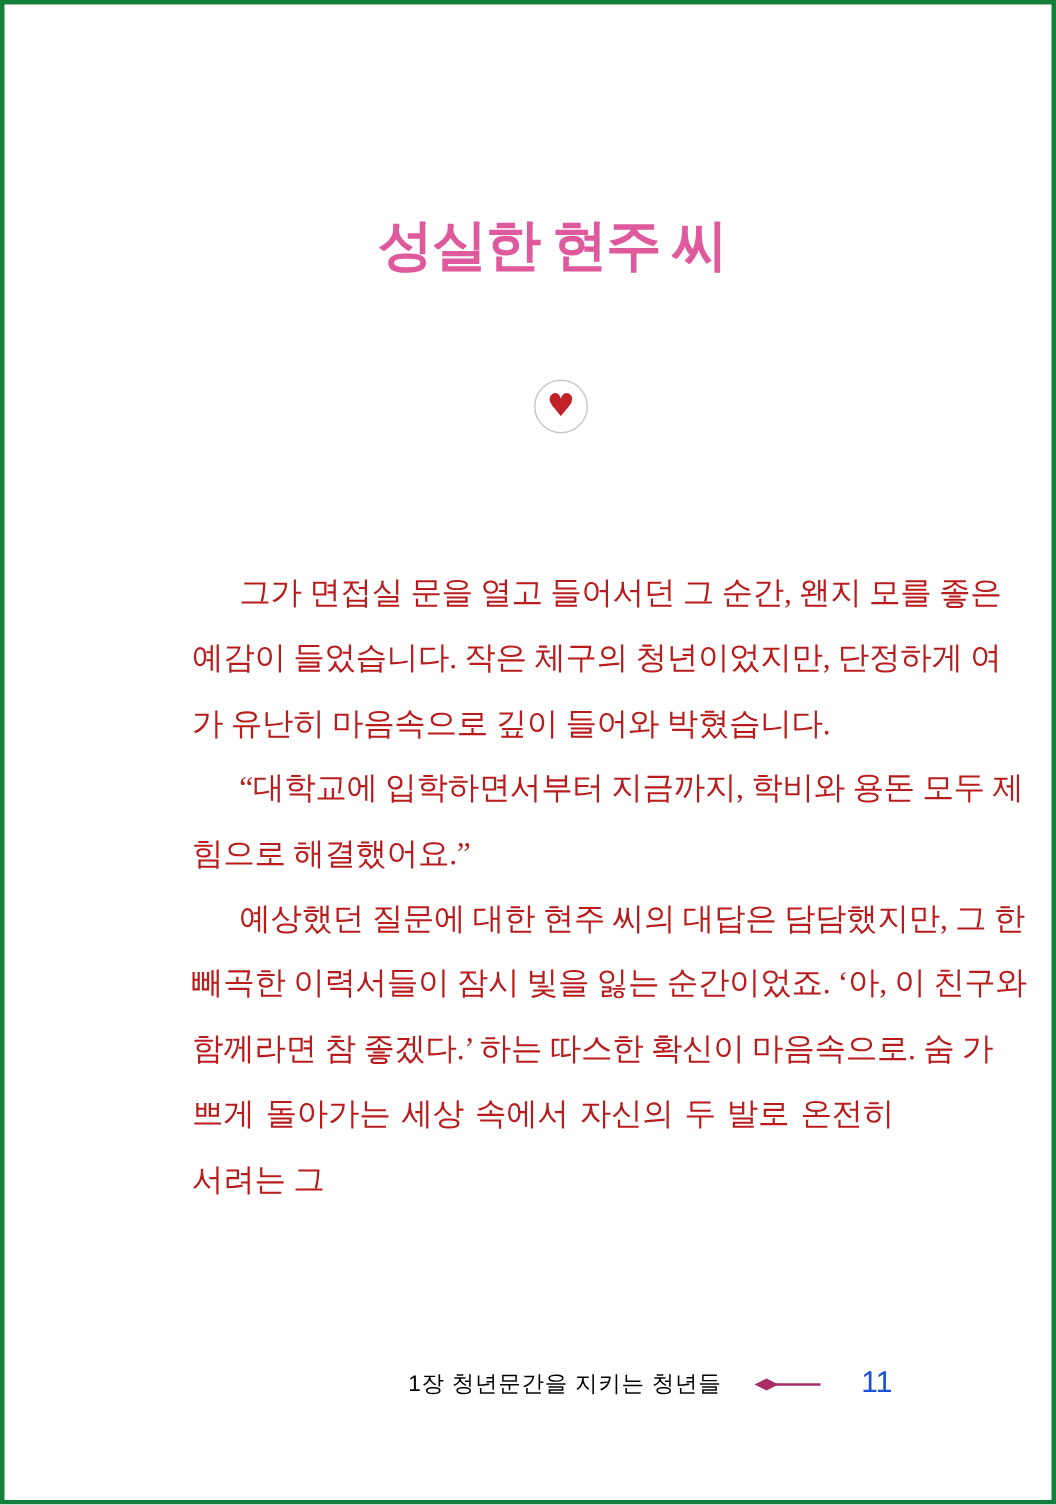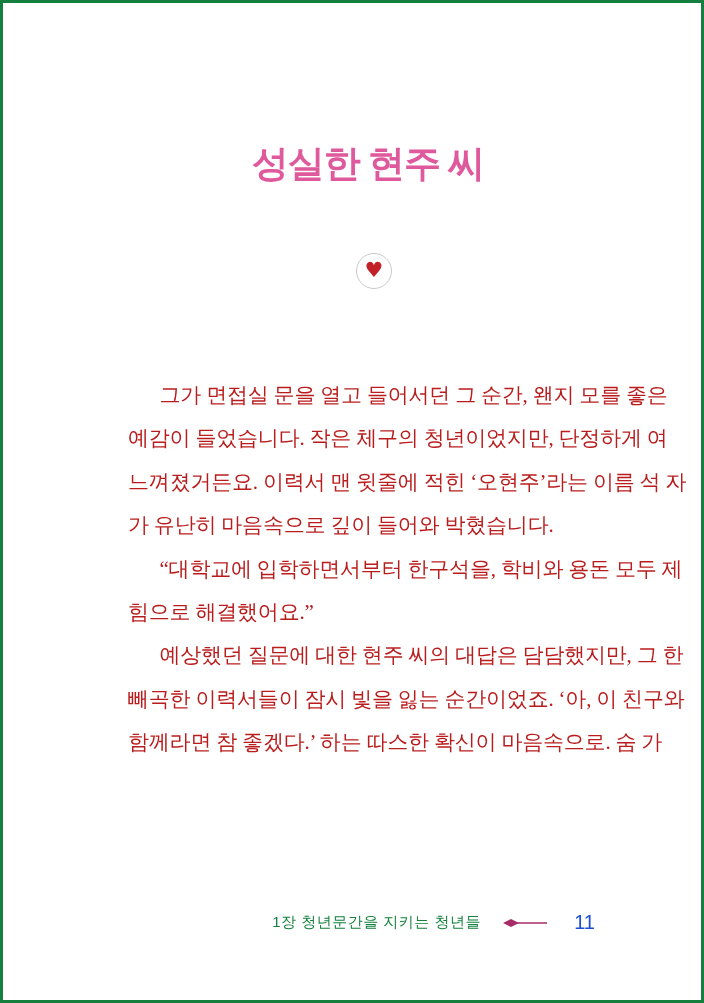--- a/index.html
+++ b/index.html
@@ -64,21 +64,21 @@
   .line.para-end{ text-align-last:left; white-space:normal; }
   .footer{
     position:absolute;
     top:908px;right:106px;
     display:flex;align-items:center;
     gap:22px;
   }
   .footer-chapter{
     font-family:"Liberation Sans","DejaVu Sans",sans-serif;
     font-size:15px;
-    color:#15803d;
+    color:#000000;
     letter-spacing:0.5px;
   }
   .arrow-icon{ display:block; }
   .page-number{
     font-family:"Liberation Sans","DejaVu Sans",sans-serif;
     font-size:20px;
     color:#1d4ed8;
     min-width:24px;
     text-align:right;
   }
@@ -96,35 +96,35 @@
     </div>
   </div>
 
   <div class="body-text">
 
       <div class="line indent">그가 면접실 문을 열고 들어서던 그 순간, 왠지 모를 좋은</div>
 
       <div class="line">예감이 들었습니다. 작은 체구의 청년이었지만, 단정하게 여</div>
 
 
-      <div class="line">느껴졌거든요. 이력서 맨 윗줄에 적힌 ‘오현주’라는 이름 석 자</div>
 
       <div class="line para-end">가 유난히 마음속으로 깊이 들어와 박혔습니다.</div>
 
-      <div class="line indent">“대학교에 입학하면서부터 한구석을, 학비와 용돈 모두 제</div>
+      <div class="line indent">“대학교에 입학하면서부터 지금까지, 학비와 용돈 모두 제</div>
 
       <div class="line para-end">힘으로 해결했어요.”</div>
 
       <div class="line indent">예상했던 질문에 대한 현주 씨의 대답은 담담했지만, 그 한</div>
 
 
       <div class="line">빼곡한 이력서들이 잠시 빛을 잃는 순간이었죠. ‘아, 이 친구와</div>
 
       <div class="line">함께라면 참 좋겠다.’ 하는 따스한 확신이 마음속으로. 숨 가</div>
 
+      <div class="line para-end">쁘게 돌아가는 세상 속에서 자신의 두 발로 온전히 서려는 그</div>
     </div>
 
   <div class="footer">
     <span class="footer-chapter">1장  청년문간을 지키는 청년들</span>
     <svg class="arrow-icon" width="46" height="12" viewBox="0 0 46 12">
       <line x1="8" y1="6" x2="44" y2="6" stroke="#a62d68" stroke-width="1.6"></line>
       <polygon points="0,6 8,2 16,6 8,10" fill="#a62d68"></polygon>
     </svg>
     <span class="page-number">11</span>
   </div>

